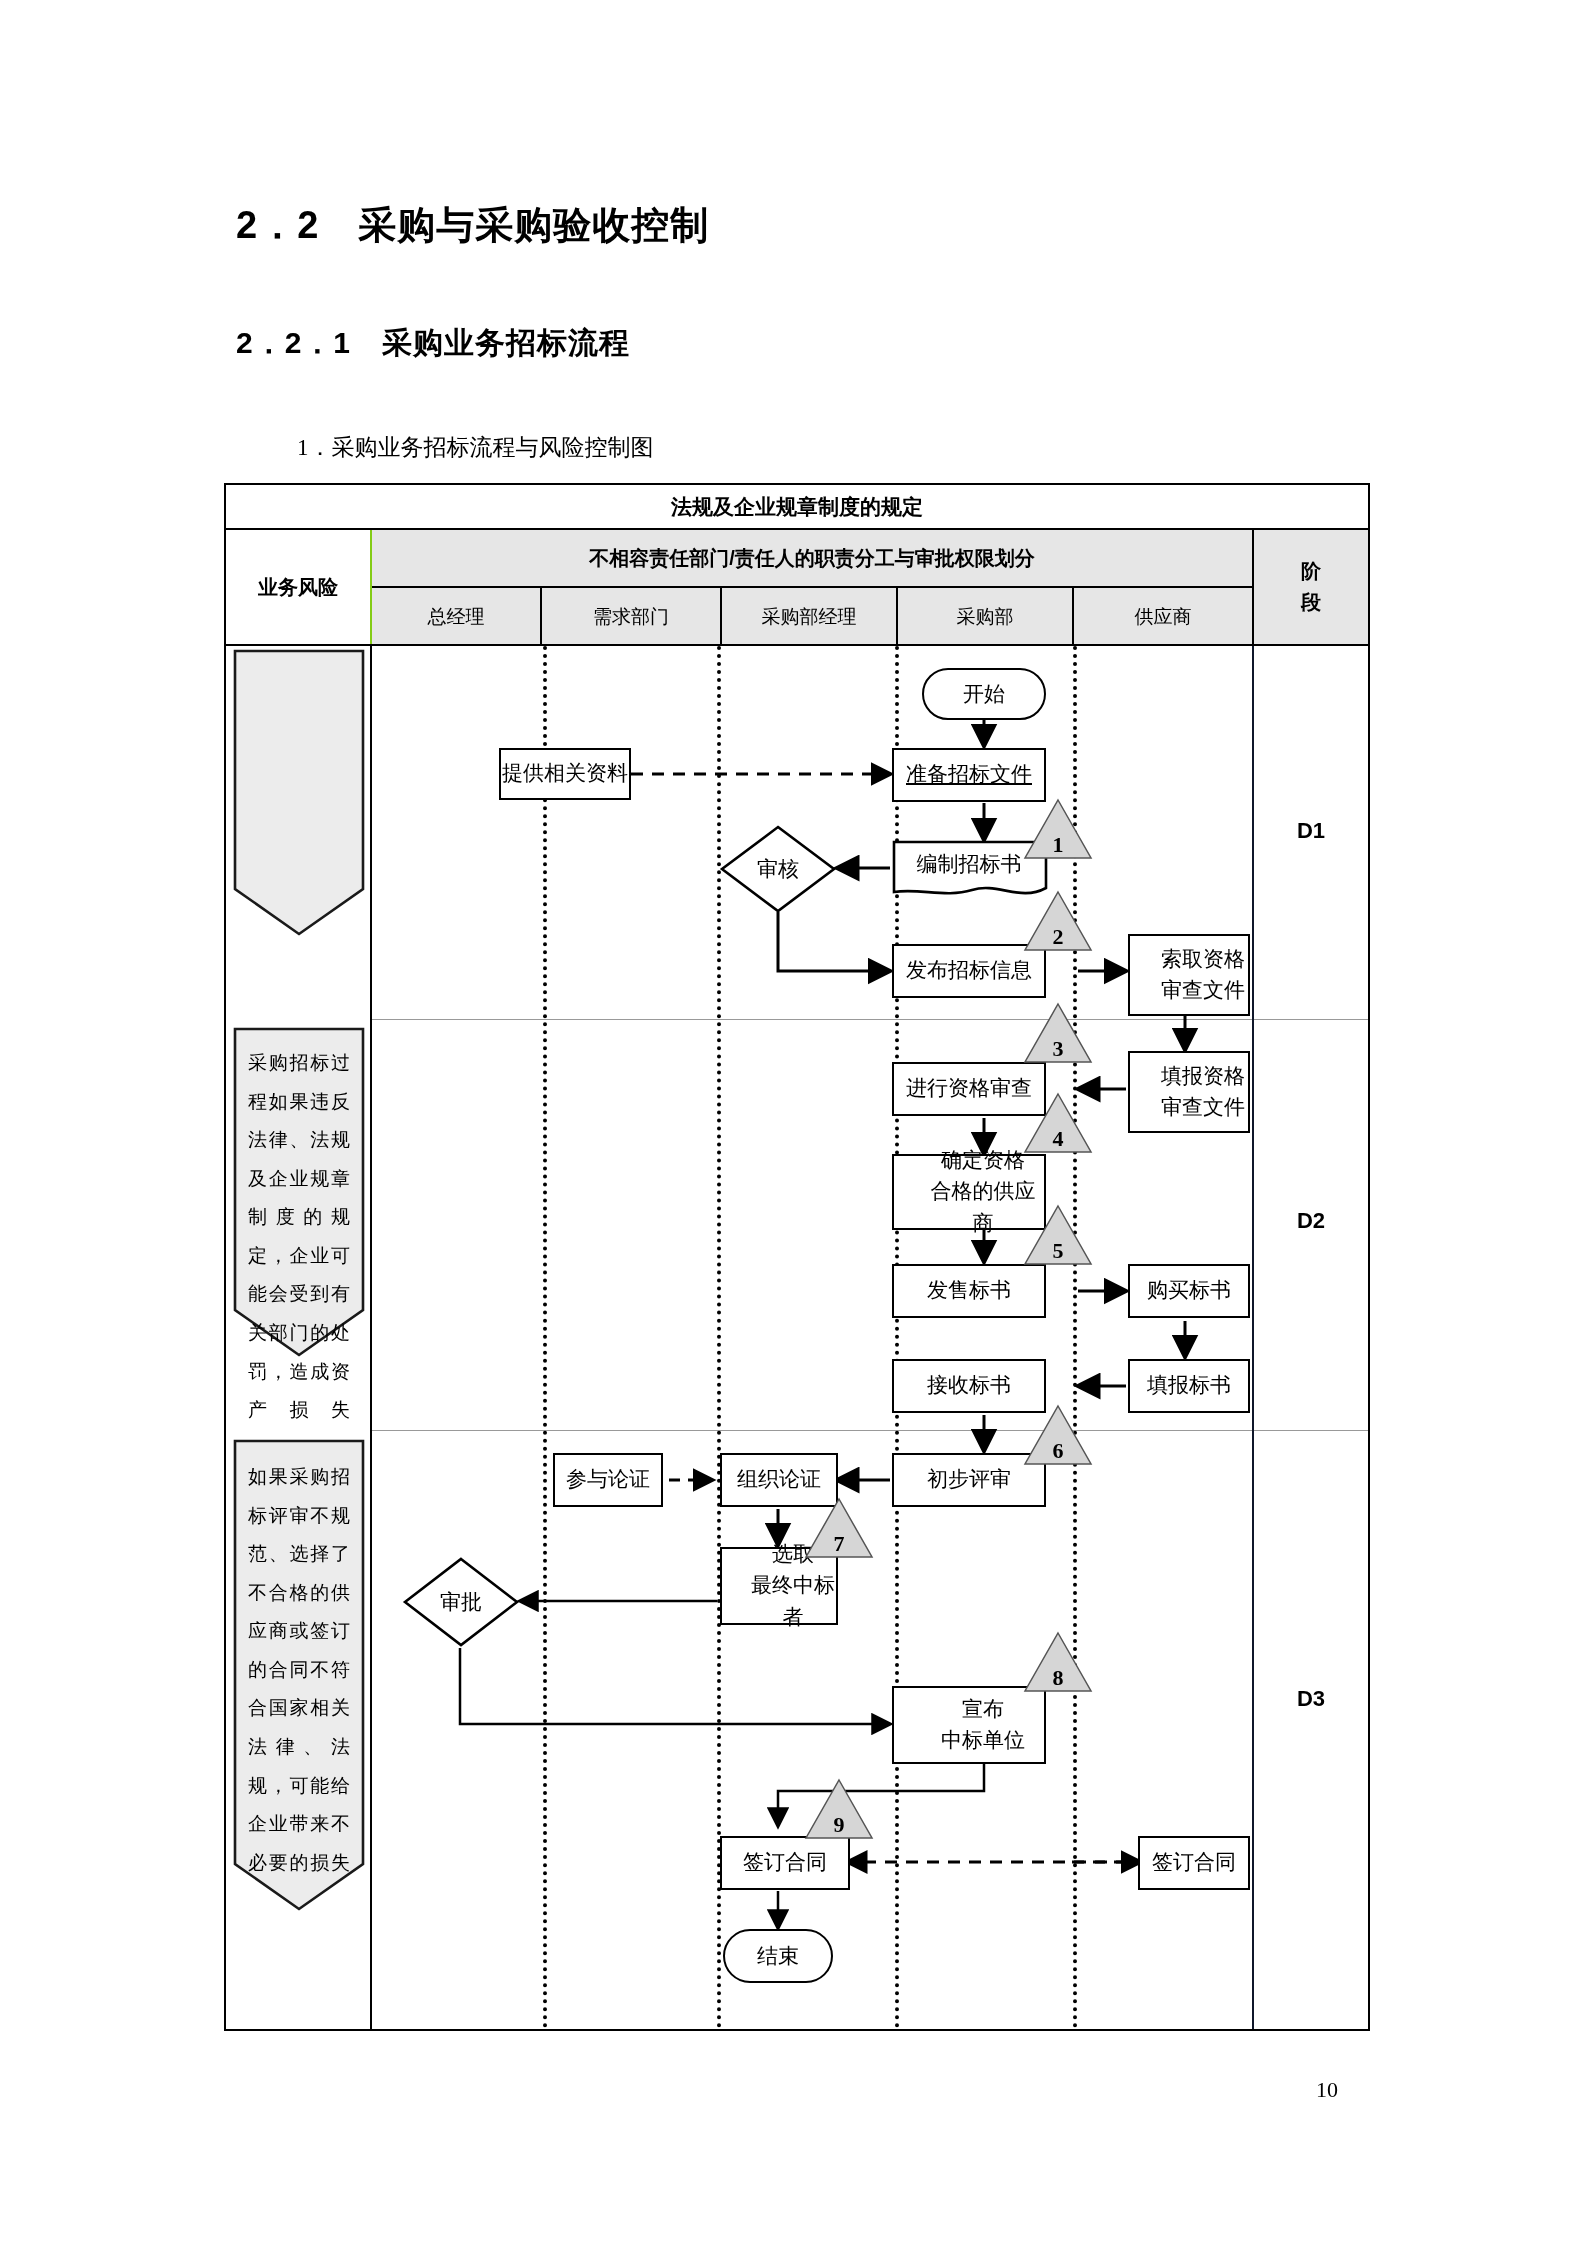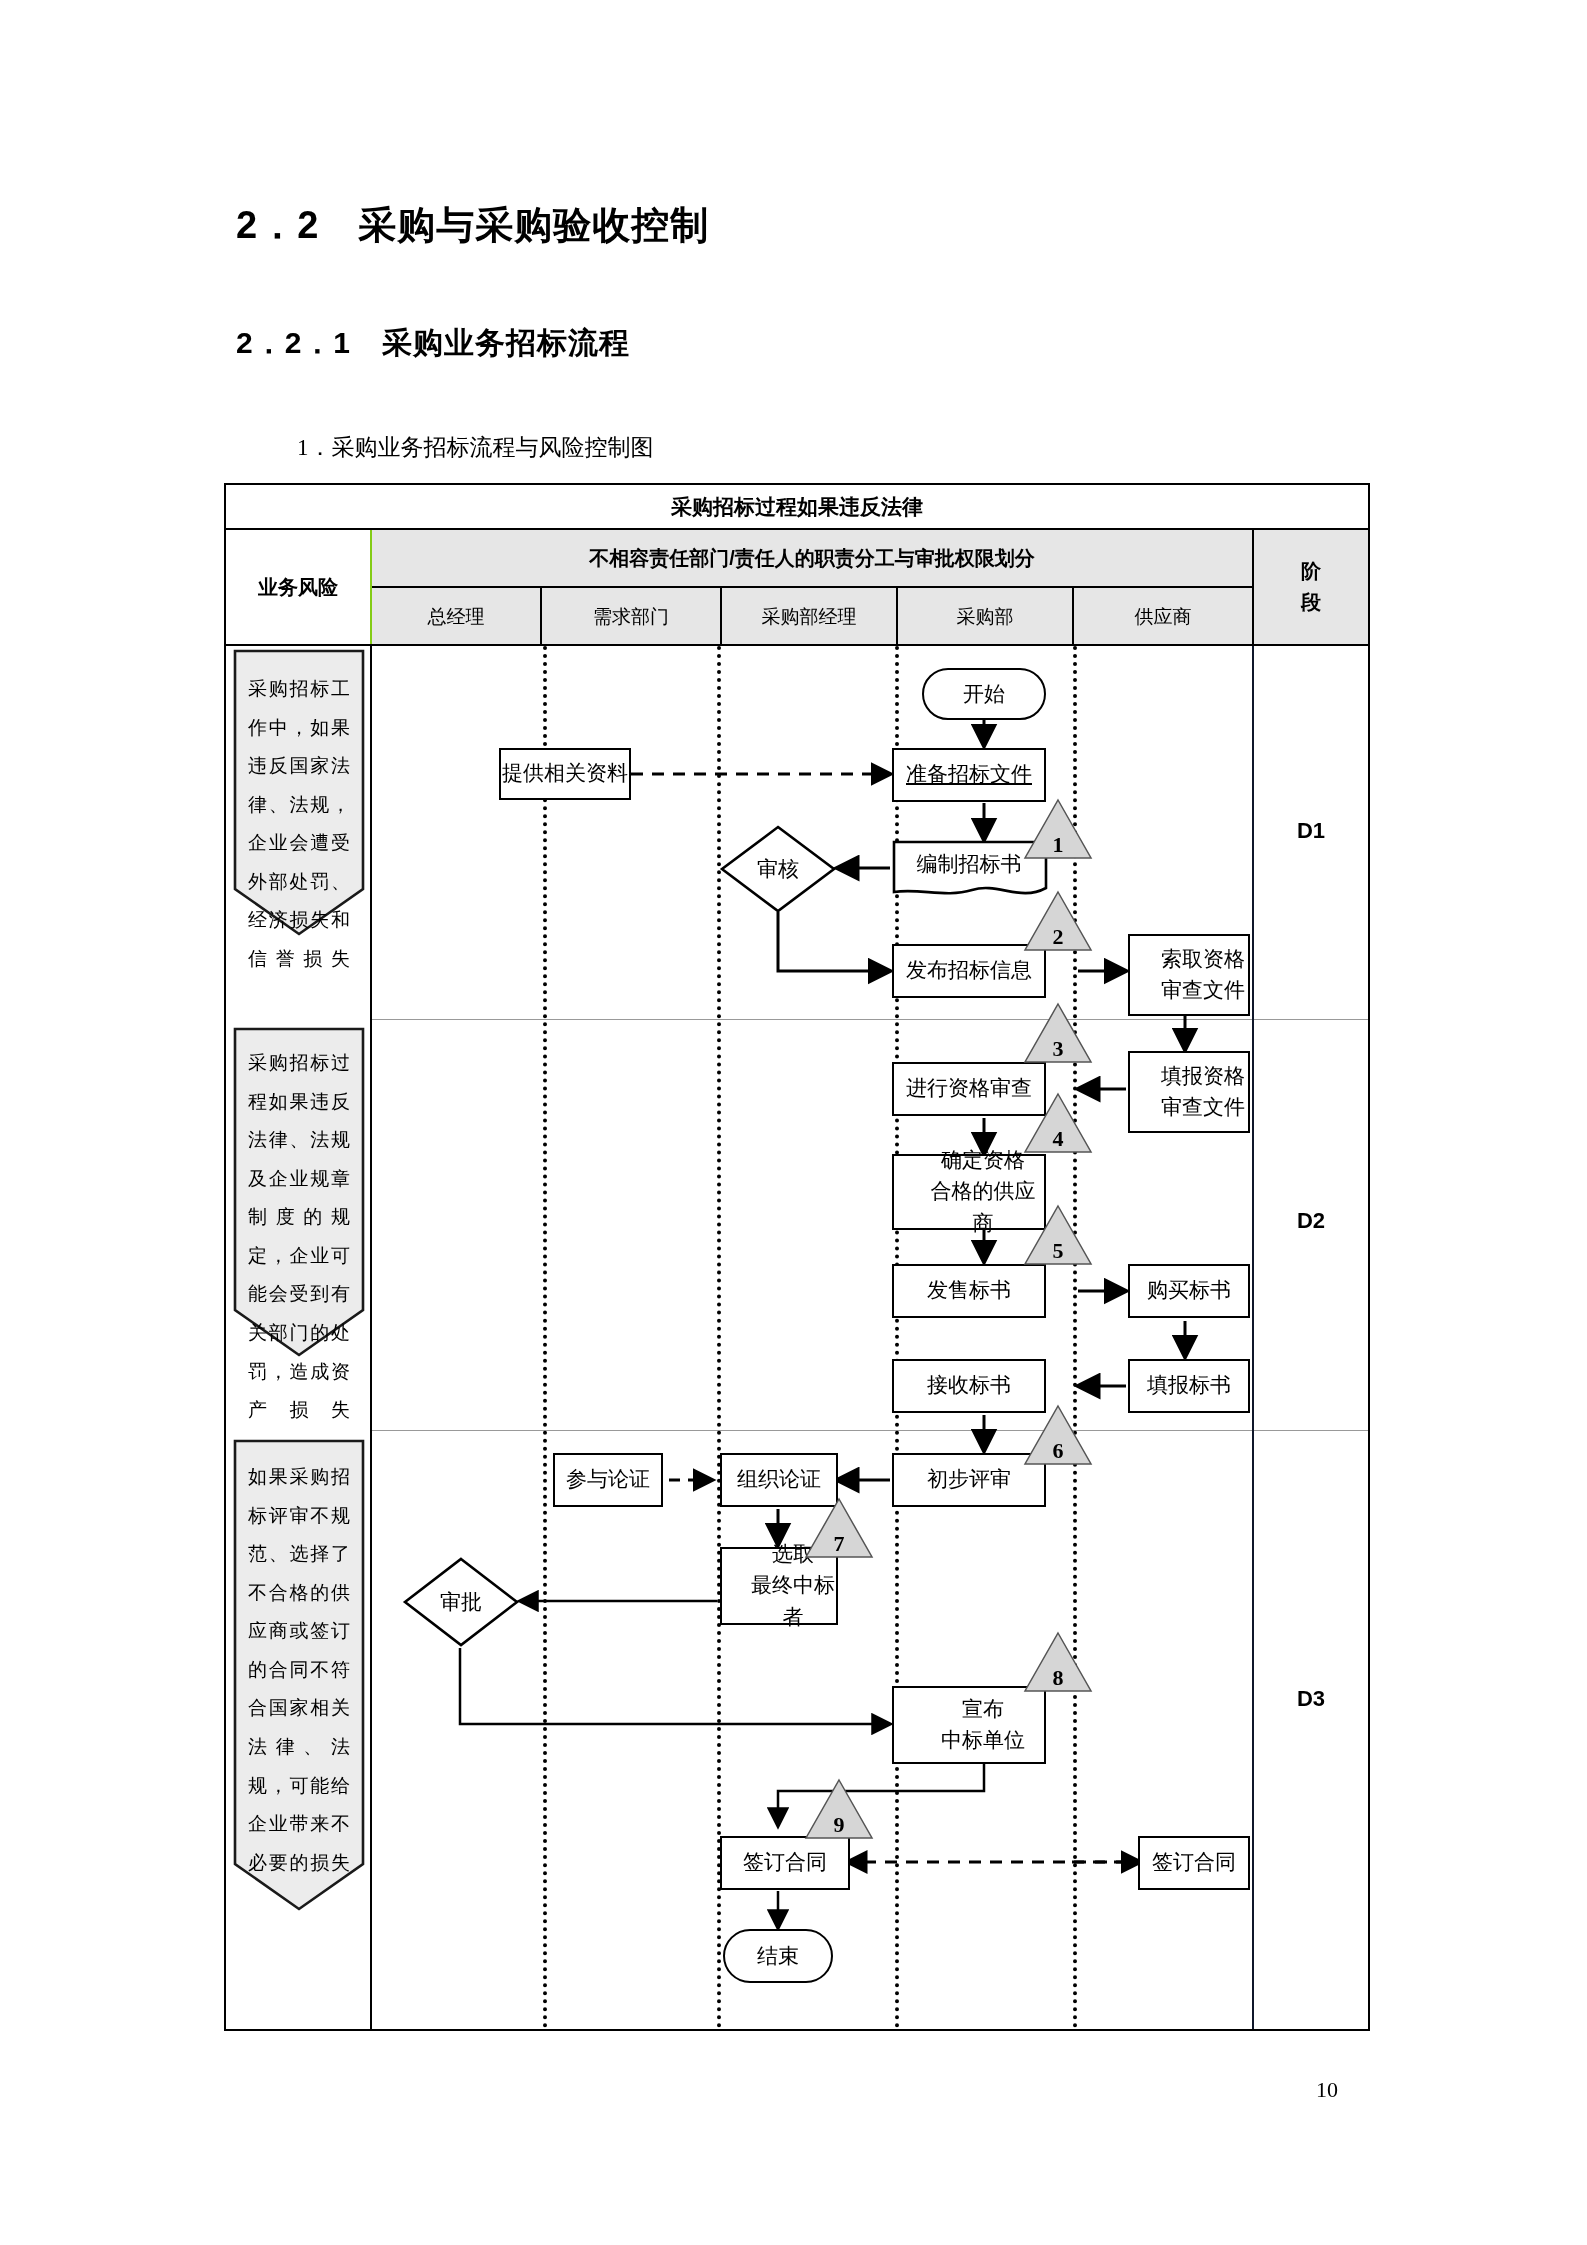--- a/index.html
+++ b/index.html
@@ -201,21 +201,21 @@
 
 <div class="page">
 
   <div class="h1">2．2　采购与采购验收控制</div>
   <div class="h2">2．2．1　采购业务招标流程</div>
   <div class="caption">1．采购业务招标流程与风险控制图</div>
   <div class="pagenum">10</div>
 
   <div class="tbl">
 
-    <div class="tbl-title">采购招标过程如果违反法律</div>
+    <div class="tbl-title">法规及企业规章制度的规定</div>
 
     <div class="hdr">
       <div class="hdr-risk">业务风险</div>
       <div class="hdr-mid">
         <div class="hdr-mid-top">不相容责任部门/责任人的职责分工与审批权限划分</div>
         <div class="hdr-mid-bot">
           <div class="hdr-col" style="width:172px">总经理</div>
           <div class="hdr-col" style="width:182px">需求部门</div>
           <div class="hdr-col" style="width:178px">采购部经理</div>
           <div class="hdr-col" style="width:178px">采购部</div>
@@ -228,21 +228,20 @@
       </div>
     </div>
 
     <div class="body">
 
       <div class="risk-col">
 
         <svg class="risk-svg" width="146" height="300" viewBox="0 0 146 300">
           <polygon points="9,5 137,5 137,243 73,288 9,243" fill="#ececec" stroke="#1a1a1a" stroke-width="2.6"></polygon>
         </svg>
-        <div class="risk-text" style="left:9px; top:24px; width:128px;">采购招标工作中，如果违反国家法律、法规，企业会遭受外部处罚、经济损失和信誉损失</div>
 
         <svg class="risk-svg" style="top:378px;" width="146" height="340" viewBox="0 0 146 340">
           <polygon points="9,5 137,5 137,286 73,331 9,286" fill="#ececec" stroke="#1a1a1a" stroke-width="2.6"></polygon>
         </svg>
         <div class="risk-text" style="left:9px; top:398px; width:128px;">采购招标过程如果违反法律、法规及企业规章制度的规定，企业可能会受到有关部门的处罚，造成资产损失</div>
 
         <svg class="risk-svg" style="top:790px;" width="146" height="480" viewBox="0 0 146 480">
           <polygon points="9,5 137,5 137,428 73,473 9,428" fill="#ececec" stroke="#1a1a1a" stroke-width="2.6"></polygon>
         </svg>
         <div class="risk-text" style="left:9px; top:812px; width:128px;">如果采购招标评审不规范、选择了不合格的供应商或签订的合同不符合国家相关法律、法规，可能给企业带来不必要的损失</div>

